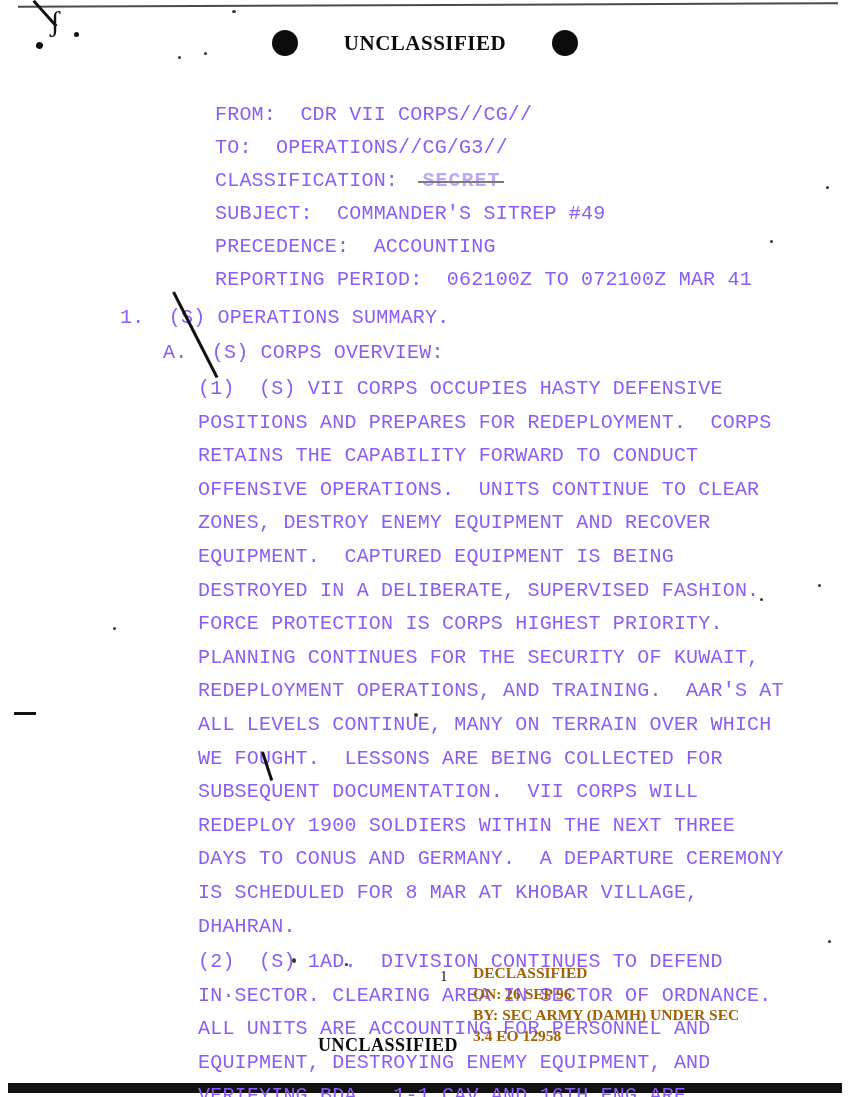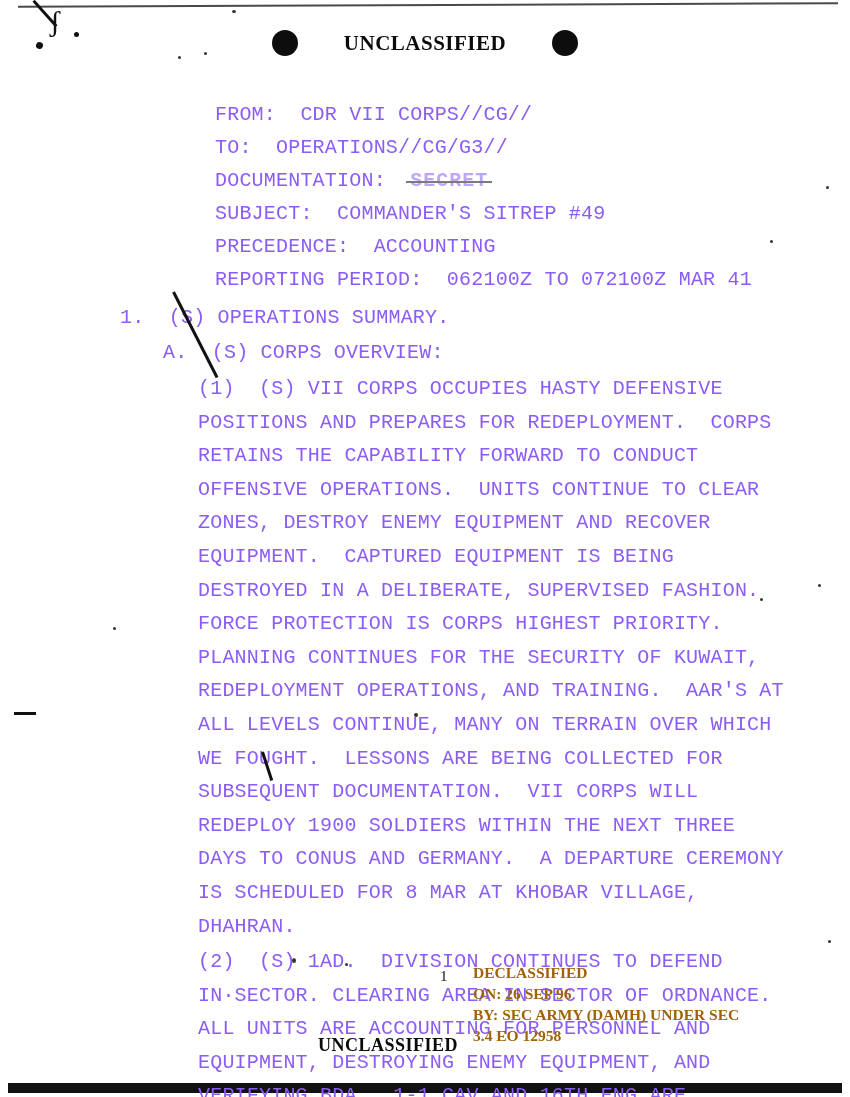--- a/index.html
+++ b/index.html
@@ -264,21 +264,21 @@
     <span class="header-dot"></span>
     <span class="header-title">UNCLASSIFIED</span>
     <span class="header-dot"></span>
   </div>
 
   <div class="doc">
 
     <div class="meta-block">
       <div class="meta-line">FROM:  CDR VII CORPS//CG//</div>
       <div class="meta-line">TO:  OPERATIONS//CG/G3//</div>
-      <div class="meta-line"><span>DOCUMENTATION:</span>&nbsp;&nbsp;<span class="strike sec-blur">SECRET</span></div>
+      <div class="meta-line"><span>CLASSIFICATION:</span>&nbsp;&nbsp;<span class="strike sec-blur">SECRET</span></div>
       <div class="meta-line">SUBJECT:  COMMANDER'S SITREP #49</div>
       <div class="meta-line">PRECEDENCE:  ACCOUNTING</div>
       <div class="meta-line">REPORTING PERIOD:  062100Z TO 072100Z MAR 41</div>
     </div>
 
     <div class="numbered">1.  (S) OPERATIONS SUMMARY.</div>
     <div class="sub-a">A.  (S) CORPS OVERVIEW:</div>
 
     <div class="para indent-open">(1)  (S) VII CORPS OCCUPIES HASTY DEFENSIVE POSITIONS AND PREPARES FOR REDEPLOYMENT.  CORPS RETAINS THE CAPABILITY FORWARD TO CONDUCT OFFENSIVE OPERATIONS.  UNITS CONTINUE TO CLEAR ZONES, DESTROY ENEMY EQUIPMENT AND RECOVER EQUIPMENT.  CAPTURED EQUIPMENT IS BEING DESTROYED IN A DELIBERATE, SUPERVISED FASHION. FORCE PROTECTION IS CORPS HIGHEST PRIORITY.  PLANNING CONTINUES FOR THE SECURITY OF KUWAIT, REDEPLOYMENT OPERATIONS, AND TRAINING.  AAR'S AT ALL LEVELS CONTINUE, MANY ON TERRAIN OVER WHICH WE FOUGHT.  LESSONS ARE BEING COLLECTED FOR SUBSEQUENT DOCUMENTATION.  VII CORPS WILL REDEPLOY 1900 SOLDIERS WITHIN THE NEXT THREE DAYS TO CONUS AND GERMANY.  A DEPARTURE CEREMONY IS SCHEDULED FOR 8 MAR AT KHOBAR VILLAGE, DHAHRAN.</div>
     <div class="para indent-open">(2)  (S) 1AD.  DIVISION CONTINUES TO DEFEND IN·SECTOR. CLEARING AREA IN SECTOR OF ORDNANCE.  ALL UNITS ARE ACCOUNTING FOR PERSONNEL AND EQUIPMENT, DESTROYING ENEMY EQUIPMENT, AND VERIFYING BDA.  1-1 CAV AND 16TH ENG ARE CONDUCTING A ROUTE RECON FOR DIVISION MOVEMENT TO RAA WENDY.  DIVISION CONTINUES ITS PREPARATION FOR FUTURE OPERATIONS, THE SECURITY OF KUWAIT</div>

